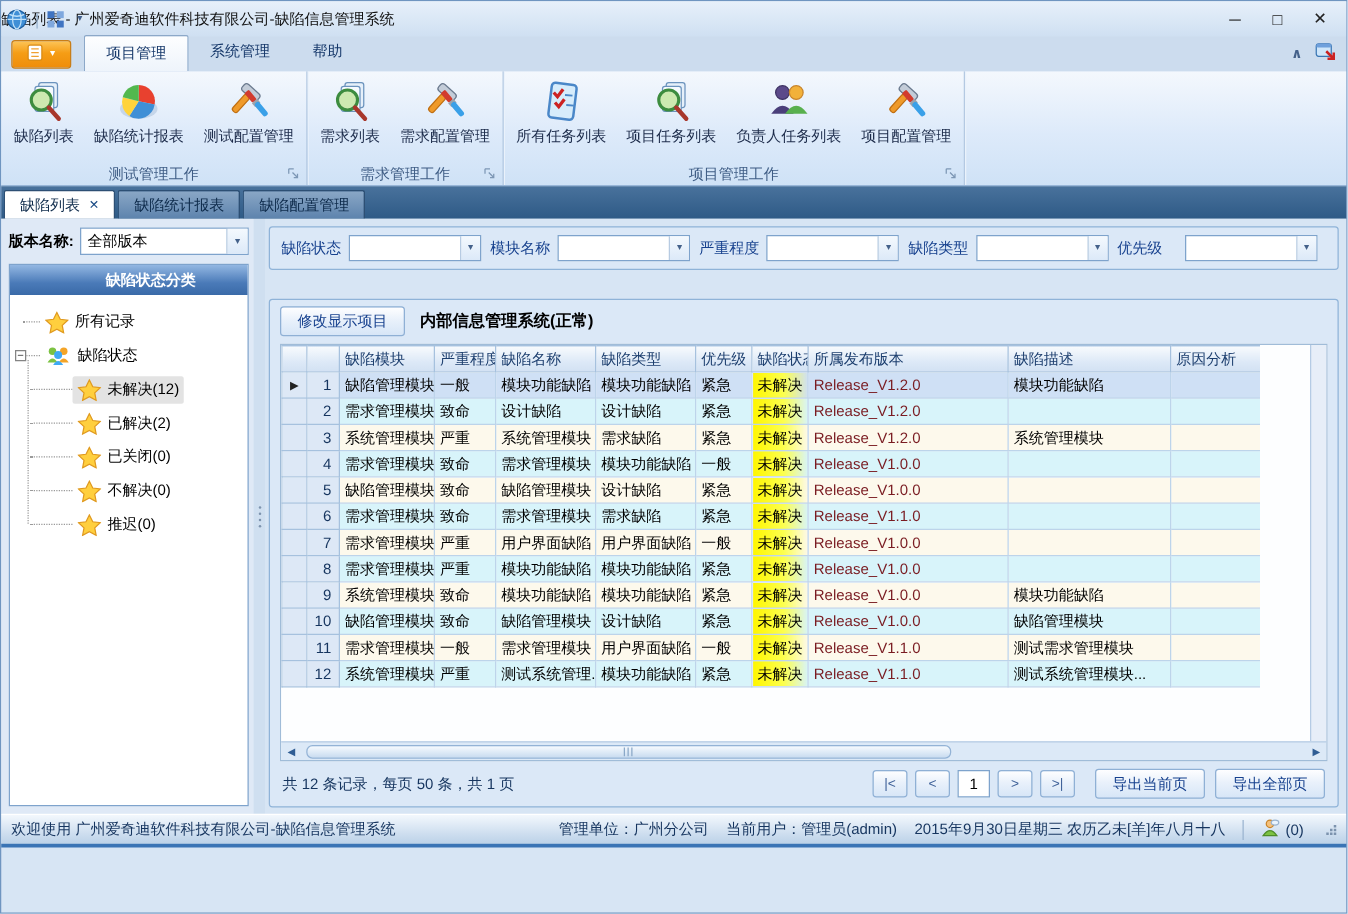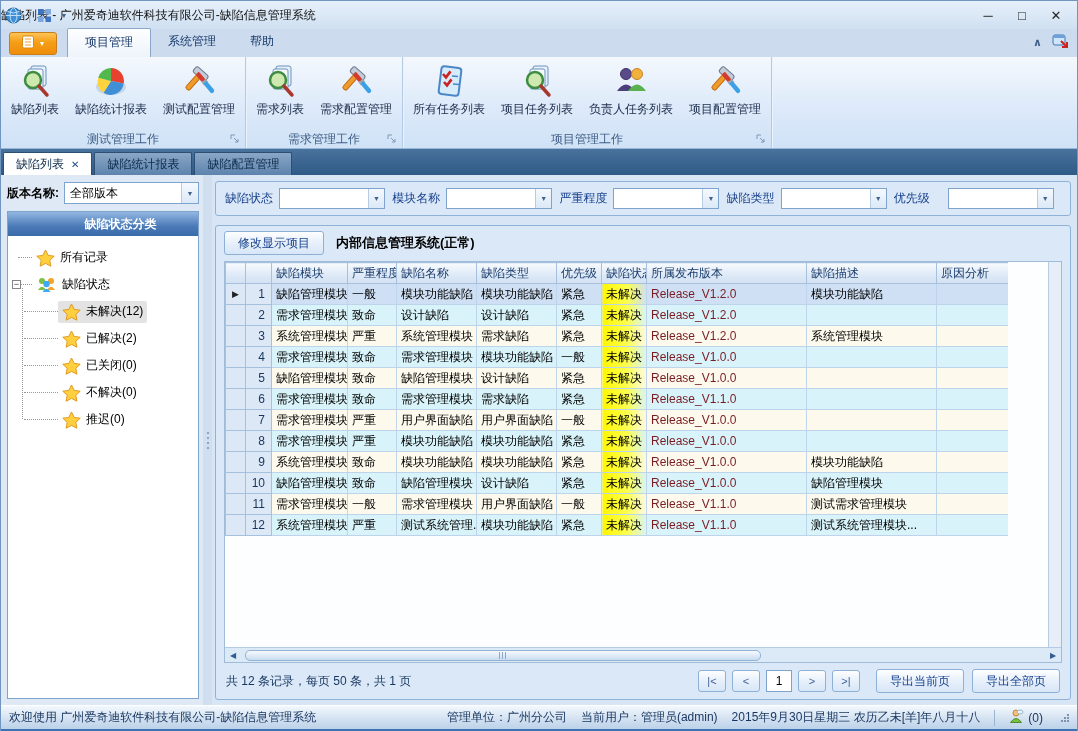--- a/index.html
+++ b/index.html
@@ -39,21 +39,21 @@
   .rgroup-footer { height:18px; position:relative; display:flex; align-items:center; justify-content:center; color:#3f5d85; }
   .launcher { position:absolute; right:3px; bottom:4px; display:inline-flex; }
 
   
   .doc-tabs { height:26px; background:linear-gradient(#49729c,#2e5a86); display:flex; align-items:flex-end; padding:0 0 0 2px; gap:2px; flex:none; }
   .dtab { height:23px; padding:0 12px; display:flex; align-items:center; gap:7px; background:linear-gradient(#8aa7c6,#5d83ad); color:#0d2a4a; border:1px solid #2d4f74; border-bottom:none; border-radius:2px 2px 0 0; }
   .dtab.active { background:#fff; }
   .dtab .close { font-size:10px; font-weight:bold; color:#1d4d86; }
 
   
-  .content { height:530px; display:flex; flex:none; }
+  .content { height:476px; display:flex; flex:none; }
 
   .sidebar { width:202px; background:#dfe9f6; padding:6px 4px 6px 6px; display:flex; flex-direction:column; }
   .version-row { display:flex; align-items:center; gap:5px; margin:1px 0 7px; }
   .version-row .vlabel { font-weight:bold; color:#000; white-space:nowrap; }
   .vselect { flex:1; height:22px; background:#fff; border:1px solid #7ea3cc; display:flex; align-items:center; }
   .vselect .val { flex:1; padding:0 5px; }
   .vselect .caretbox { width:17px; height:100%; border-left:1px solid #b7cbe2; background:linear-gradient(#f4f9fe,#dce9f8); display:flex; align-items:center; justify-content:center; color:#44618a; font-size:7px; }
   .side-panel { flex:1; border:1px solid #7ea3cc; background:#fff; display:flex; flex-direction:column; }
   .side-panel-header { height:24px; background:linear-gradient(#93b7e2,#4a7ab8 60%,#3a6aa8); color:#fff; font-weight:bold; display:flex; align-items:center; justify-content:center; flex:none;padding-left:35px; }
   .tree { flex:1; padding:8px 2px; position:relative; overflow:hidden; }
@@ -74,21 +74,21 @@
   .filter-panel { border:1px solid #8fb3d8; border-radius:3px; background:#dbe8f7; padding:6px 9px; display:flex; flex-direction:column; gap:6px; flex:none; }
   .frow { display:flex; align-items:center; }
   .fpair { display:flex; align-items:center; flex:1; }
   .fpair .flabel { width:54px; color:#17418e; white-space:nowrap; }
   .fselect, .ftext { width:106px; height:21px; background:#fff; border:1px solid #7ea3cc; }
   .fselect { display:flex; align-items:center; }
   .fselect .sp { flex:1; }
   .fselect .caretbox { width:16px; height:100%; border-left:1px solid #b7cbe2; background:linear-gradient(#f4f9fe,#dce9f8); display:flex; align-items:center; justify-content:center; color:#44618a; font-size:7px; }
   .ftext { padding:0 4px; font:inherit; }
 
-  .lower-panel { flex:1; margin-top:9px; border:1px solid #8fb3d8; border-radius:3px; background:#dbe8f7; padding:5px 8px 0; display:flex; flex-direction:column; min-height:0; }
+  .lower-panel { flex:1; margin-top:23px; border:1px solid #8fb3d8; border-radius:3px; background:#dbe8f7; padding:5px 8px 0; display:flex; flex-direction:column; min-height:0; }
   .action-row { display:flex; align-items:center; gap:12px; margin-bottom:6px; flex:none; }
   .btn { height:24px; padding:0 13px; background:linear-gradient(#fefeff,#e9f1fb 45%,#d7e6f7); border:1px solid #8fb0d5; border-radius:3px; color:#17418e; display:inline-flex; align-items:center; justify-content:center; white-space:nowrap; }
   .sys-label { font-weight:bold; font-size:13px; color:#000; }
   .right-btns { margin-left:auto; display:flex; gap:12px; }
   .right-btns .btn { min-width:66px; }
 
   .grid-wrap { flex:1; border:1px solid #a0bcd8; background:#fdfeff; display:flex; flex-direction:column; min-height:0; }
   .grid-zone { flex:1; display:flex; min-height:0;gap:40px; }
   .tbl-scroll { flex:1; overflow:hidden; background:#fdfeff; }
   .vscroll { width:13px; background:#e7eef8; border-left:1px solid #b5cbe4; flex:none; }

